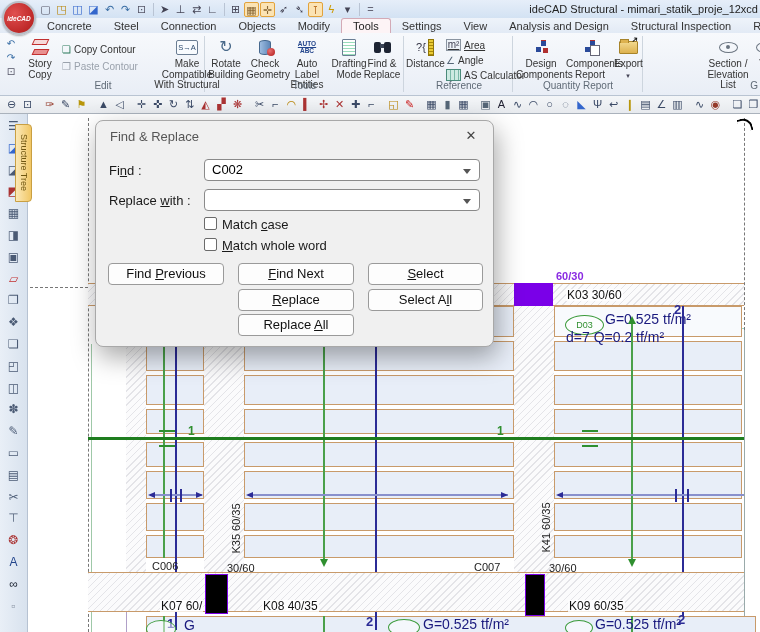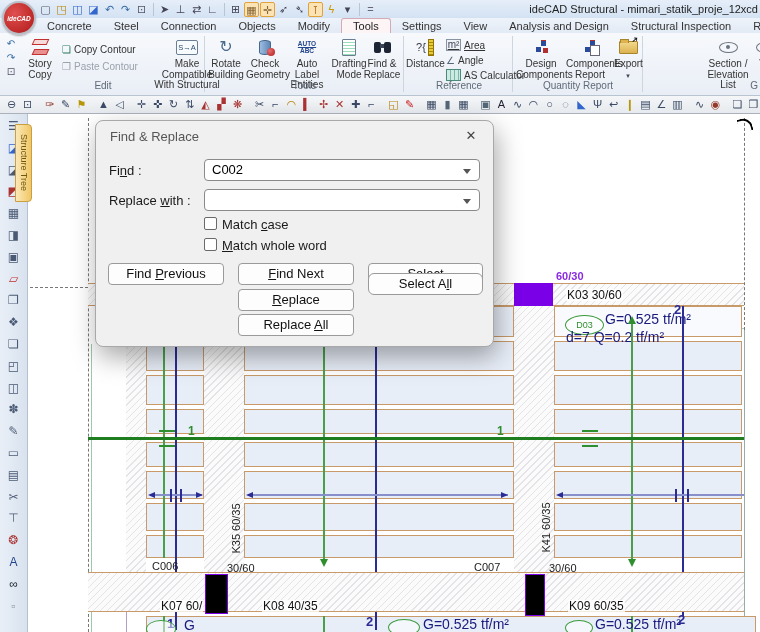--- a/index.html
+++ b/index.html
@@ -533,20 +533,20 @@
     </div>
     <div class="abs dbtn" style="left:12px;top:142px;width:116px;">
       <span>Find </span><span class="ak">P</span><span>revious</span>
     </div>
     <div class="abs dbtn" style="left:272px;top:142px;width:115px;">
       <span class="ak">S</span><span>elect</span>
     </div>
     <div class="abs dbtn" style="left:142px;top:168px;width:116px;">
       <span class="ak">R</span><span>eplace</span>
     </div>
-    <div class="abs dbtn" style="left:272px;top:152px;width:115px;border-radius:6px;">
+    <div class="abs dbtn" style="left:272px;top:168px;width:115px;">
       <span>Select A</span><span class="ak">l</span><span>l</span>
     </div>
     <div class="abs dbtn" style="left:142px;top:193px;width:116px;">
       <span>Replace </span><span class="ak">A</span><span>ll</span>
     </div>
   </div>
 </div>
 
 </body></html>

